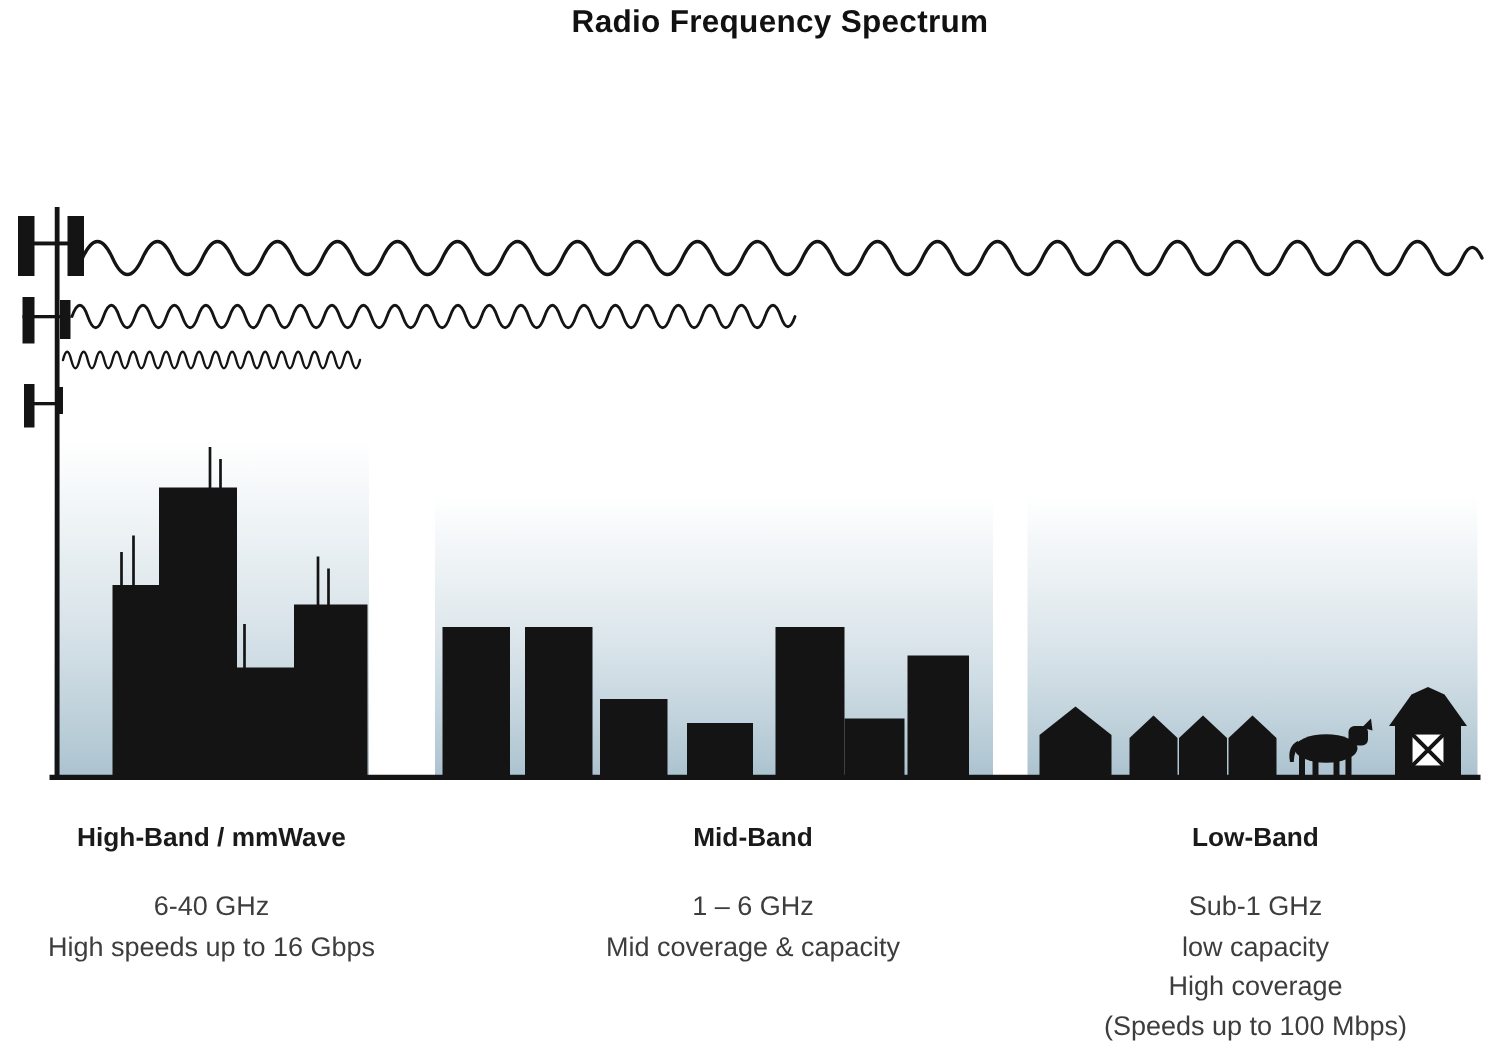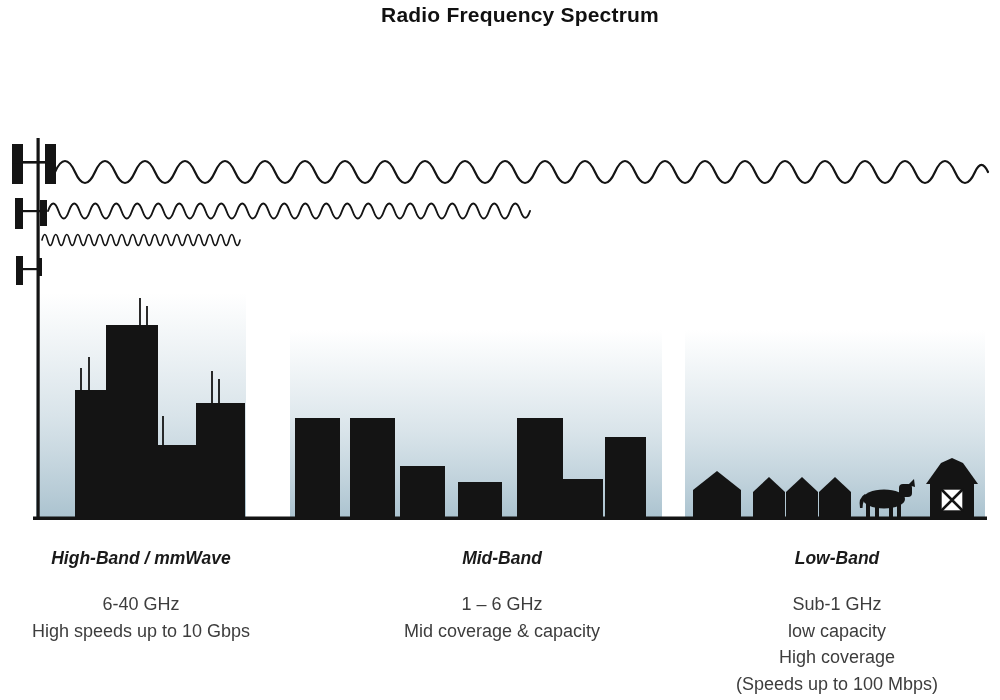--- a/index.html
+++ b/index.html
@@ -10,21 +10,21 @@
   .title{
     position:absolute;top:0;left:0;width:100%;margin:0;padding-top:3px;
     text-align:center;font-size:21px;font-weight:700;color:#111111;
     letter-spacing:0.2px;
   }
   .scene{position:absolute;top:0;left:0;}
   .band-label{position:absolute;top:548px;text-align:center;}
   .band-label.high{left:10px;width:262px;}
   .band-label.mid{left:352px;width:300px;}
   .band-label.low{left:687px;width:300px;}
-  .band-name{font-size:17.5px;font-weight:700;color:#1a1a1a;margin-bottom:22px;font-style:italic;}
+  .band-name{font-size:17.5px;font-weight:700;color:#1a1a1a;margin-bottom:22px;}
   .band-line{font-size:18px;line-height:26.5px;color:#3d3d3d;}
 </style>
 </head>
 <body>
 
 <div class="stage">
 
   <h1 class="title">Radio Frequency Spectrum</h1>
 
   <svg class="scene" width="1000" height="535" viewBox="0 0 1000 535">
@@ -111,21 +111,21 @@
         <rect x="941" y="489" width="22" height="22" fill="none" stroke="#141414" stroke-width="1.4"></rect>
       </g>
     </g>
 
     <rect x="33" y="516.5" width="954" height="3.5" fill="#141414"></rect>
   </svg>
 
   <div class="band-label high">
     <div class="band-name">High-Band / mmWave</div>
     <div class="band-line">6-40 GHz</div>
-    <div class="band-line">High speeds up to 10 Gbps</div>
+    <div class="band-line">High speeds up to 16 Gbps</div>
   </div>
 
   <div class="band-label mid">
     <div class="band-name">Mid-Band</div>
     <div class="band-line">1 – 6 GHz</div>
     <div class="band-line">Mid coverage &amp; capacity</div>
   </div>
 
   <div class="band-label low">
     <div class="band-name">Low-Band</div>

